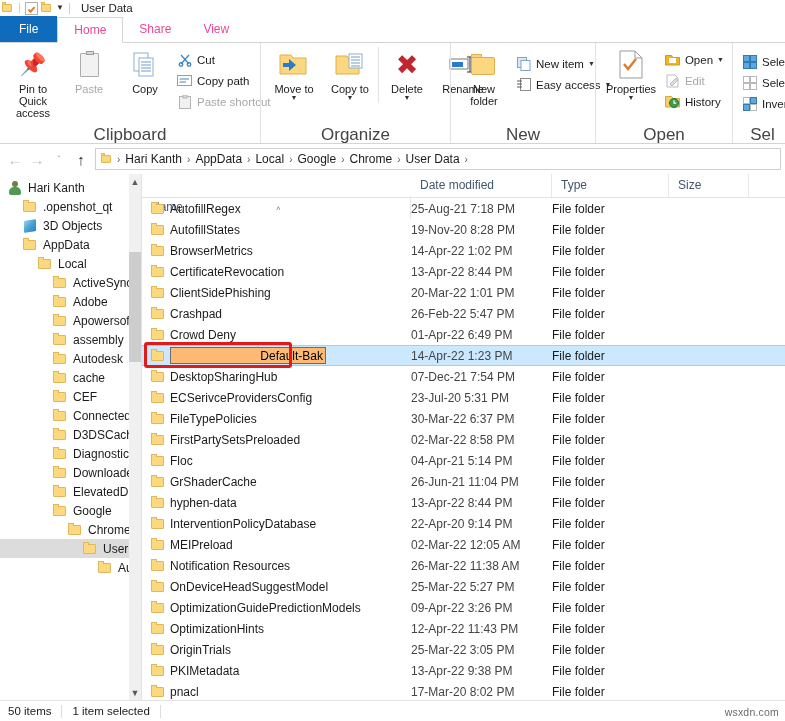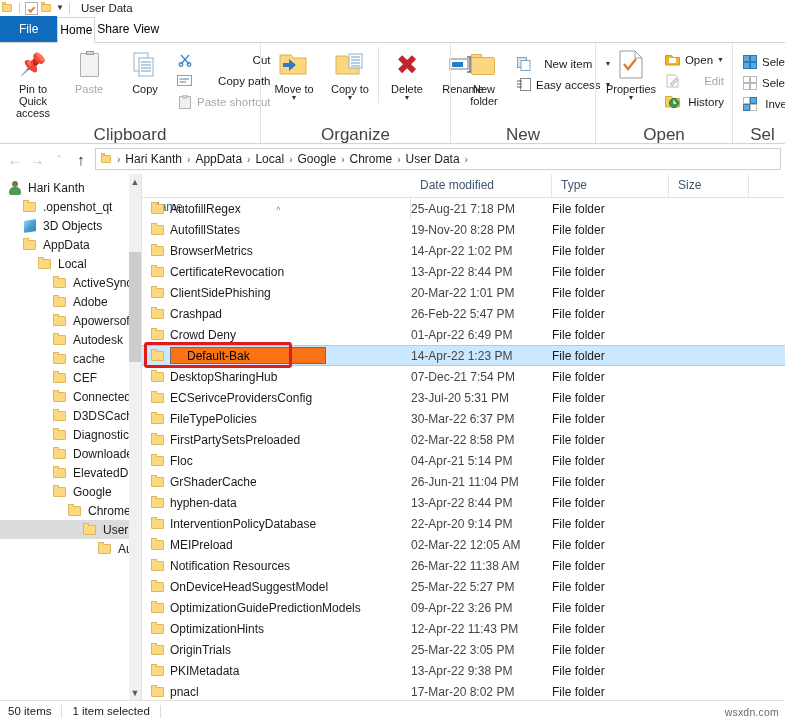--- a/index.html
+++ b/index.html
@@ -22,36 +22,36 @@
   .folder-ico::after{content:"";position:absolute;left:0;top:-1px;width:4px;height:2px;background:#fcd77f;border:1px solid #e3b84e;border-bottom:none;box-sizing:border-box;}
   .qat-sep{width:1px;height:10px;background:#cfcfcf;display:inline-block;margin:0 2px;}
   .qat-check{width:11px;height:11px;border:1px solid #b0b0b0;background:#fff;position:relative;display:inline-block;}
   .qat-check::after{content:"";position:absolute;left:2px;top:4px;width:5px;height:2px;border-left:2px solid #e0813b;border-bottom:2px solid #e0813b;transform:rotate(-48deg);}
   .qat-caret{font-size:8px;color:#333;line-height:1;}
   .title-text{font-size:11.5px;color:#1b1b1b;margin-left:6px;white-space:nowrap;}
   .title-divider{width:1px;height:11px;background:#cfcfcf;margin:0 5px;}
 
   
   .tabstrip{height:26px;background:#fff;display:flex;align-items:flex-end;flex:0 0 auto;position:relative;border-bottom:1px solid #d4d4d4;}
-  .tab{height:26px;line-height:26px;padding:0 2px;font-size:12px;color:#000000;box-sizing:border-box;cursor:default;white-space:nowrap;}
+  .tab{height:26px;line-height:26px;padding:0 16px;font-size:12px;color:#ec4899;box-sizing:border-box;cursor:default;white-space:nowrap;}
   .tab.file{background:#0f6cbd;color:#fff;padding:0 19px;}
   .tab.active{background:#fff;border:1px solid #d4d4d4;border-bottom:1px solid #fff;margin-bottom:-1px;line-height:24px;}
 
   
   .ribbon{height:100px;background:#fff;border-bottom:1px solid #d4d4d4;display:flex;flex:0 0 auto;overflow:hidden;position:relative;}
   .rgroup{display:flex;flex-direction:column;height:100%;box-sizing:border-box;position:relative;}
   .rgroup + .rgroup{border-left:1px solid #e2e2e2;}
   .rgroup-body{flex:1;display:flex;align-items:flex-start;padding:4px 5px 0 5px;}
   .rgroup-label{height:15px;line-height:13px;text-align:center;font-size:17px;color:#444;}
 
   .big-btn{width:auto;min-width:46px;padding:2px 5px;display:flex;flex-direction:column;align-items:center;text-align:center;font-size:11px;color:#1b1b1b;line-height:12px;cursor:default;}
   .big-btn .bi{height:32px;display:flex;align-items:center;justify-content:center;margin-bottom:2px;}
   .big-btn.disabled{color:#a8a8a8;}
   .small-col{display:flex;flex-direction:column;padding-top:2px;}
-  .small-btn{display:flex;align-items:center;height:21px;font-size:11.5px;color:#1b1b1b;padding:0 3px;white-space:nowrap;cursor:default;justify-content:space-between;}
+  .small-btn{display:flex;align-items:center;height:21px;font-size:11.5px;color:#1b1b1b;padding:0 3px;white-space:nowrap;cursor:default;}
   .small-btn .si{width:17px;height:16px;display:flex;align-items:center;justify-content:center;margin-right:4px;}
   .small-btn.disabled{color:#a8a8a8;}
   .dd{font-size:7px;margin-left:4px;color:#333;}
   .dd-under{font-size:7px;color:#333;line-height:6px;}
 
   
   .ico-folder-lg{width:26px;height:22px;position:relative;}
   .ico-folder-lg .tab-t{position:absolute;left:0;top:0;width:11px;height:4px;background:#f7d488;border:1px solid #dfae4e;border-bottom:none;box-sizing:border-box;border-radius:1px 1px 0 0;}
   .ico-folder-lg .body-b{position:absolute;left:0;top:3px;width:24px;height:18px;background:#fbd87f;border:1px solid #dfae4e;box-sizing:border-box;border-radius:0 2px 2px 2px;}
   .redx{font-size:27px;color:#c1262c;font-weight:bold;line-height:26px;font-family:"DejaVu Sans",sans-serif;}
@@ -97,21 +97,21 @@
   .rows{position:relative;}
   .frow{height:21px;display:flex;align-items:center;font-size:12px;color:#1b1b1b;white-space:nowrap;cursor:default;}
   .frow.sel{background:#cce8ff;border-top:1px solid #99d1ff;border-bottom:1px solid #99d1ff;height:21px;box-sizing:border-box;}
   .c-name{width:269px;flex:0 0 269px;display:flex;align-items:center;padding-left:9px;box-sizing:border-box;overflow:hidden;}
   .c-date{width:141px;flex:0 0 141px;color:#444;overflow:hidden;}
   .c-type{width:117px;flex:0 0 117px;color:#1b1b1b;overflow:hidden;}
   .c-size{width:80px;flex:0 0 80px;color:#1b1b1b;overflow:hidden;}
   .f-ico{width:19px;flex:0 0 19px;display:flex;align-items:center;}
 
   
-  .renamebox{background:#f97316;border:1px solid #6c6c6c;height:17px;line-height:15px;padding:0 2px 0 16px;box-sizing:border-box;width:156px;font-size:12px;color:#000;outline:none;font-family:"Liberation Sans","DejaVu Sans",sans-serif;}
+  .renamebox{background:#fdba74;border:1px solid #6c6c6c;height:17px;line-height:15px;padding:0 2px 0 16px;box-sizing:border-box;width:156px;font-size:12px;color:#000;outline:none;font-family:"Liberation Sans","DejaVu Sans",sans-serif;text-align:right;}
 
   
   .annot{position:absolute;border:3px solid #e01b1b;border-radius:3px;pointer-events:none;box-sizing:border-box;}
 
   
   .statusbar{height:20px;flex:0 0 auto;display:flex;align-items:center;border-top:1px solid #e2e2e2;background:#fff;font-size:11.5px;color:#1b1b1b;padding-left:8px;position:relative;}
   .st-item{padding-right:10px;white-space:nowrap;}
   .st-sep{width:1px;height:13px;background:#dcdcdc;margin-right:10px;}
   .watermark{position:absolute;right:6px;bottom:3px;font-size:10.5px;color:#6b6b6b;letter-spacing:0.2px;}
 </style>
@@ -454,20 +454,24 @@
           <div class="tnode" style="padding-left: 53px;">
             <span class="tn-ico"><span class="fi"></span></span>
             <span>Adobe</span>
           </div>
           <div class="tnode" style="padding-left: 53px;">
             <span class="tn-ico"><span class="fi"></span></span>
             <span>Apowersoft</span>
           </div>
           <div class="tnode" style="padding-left: 53px;">
             <span class="tn-ico"><span class="fi"></span></span>
+            <span>assembly</span>
+          </div>
+          <div class="tnode" style="padding-left: 53px;">
+            <span class="tn-ico"><span class="fi"></span></span>
             <span>Autodesk</span>
           </div>
           <div class="tnode" style="padding-left: 53px;">
             <span class="tn-ico"><span class="fi"></span></span>
             <span>cache</span>
           </div>
           <div class="tnode" style="padding-left: 53px;">
             <span class="tn-ico"><span class="fi"></span></span>
             <span>CEF</span>
           </div>

